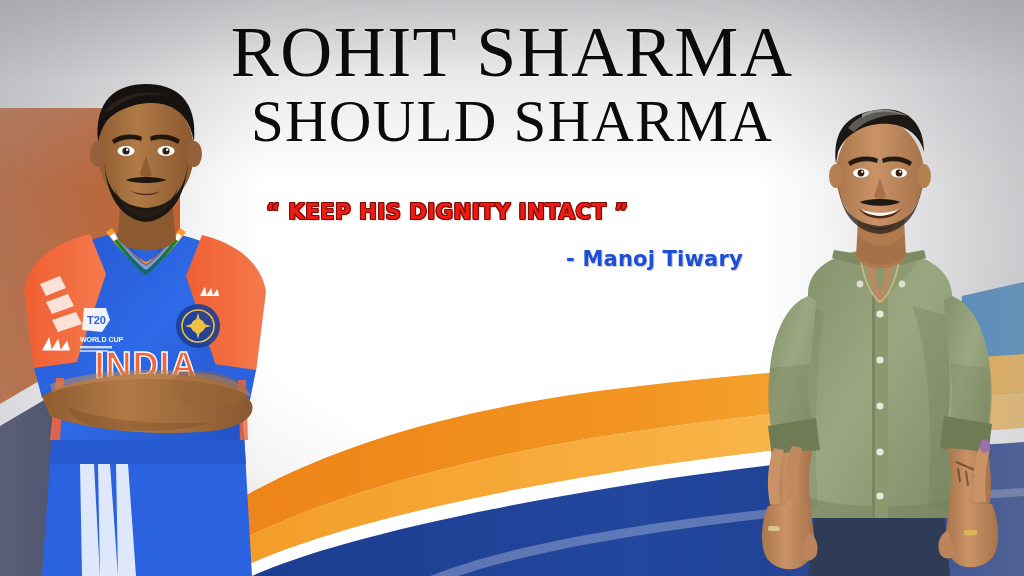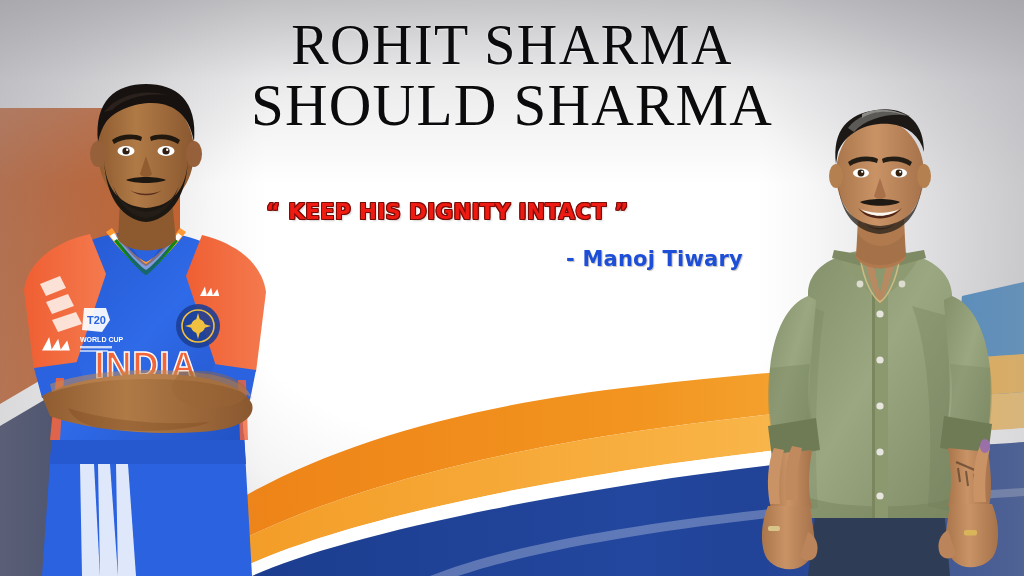--- a/index.html
+++ b/index.html
@@ -44,21 +44,21 @@
     position: absolute;
     left: 0;
     right: 0;
     top: 18px;
     text-align: center;
     z-index: 40;
     pointer-events: none;
   }
   .headline .line1 {
     font-family: "Liberation Serif", "DejaVu Serif", serif;
-    font-size: 56px;
+    font-size: 72px;
     line-height: 0.97;
     letter-spacing: 1.5px;
     color: #0b0b0d;
     white-space: nowrap;
     text-shadow: 0 1px 2px rgba(255,255,255,0.65);
     text-align: center;
   }
   .headline .line2 {
     font-family: "Liberation Serif", "DejaVu Serif", serif;
     font-size: 59px;

